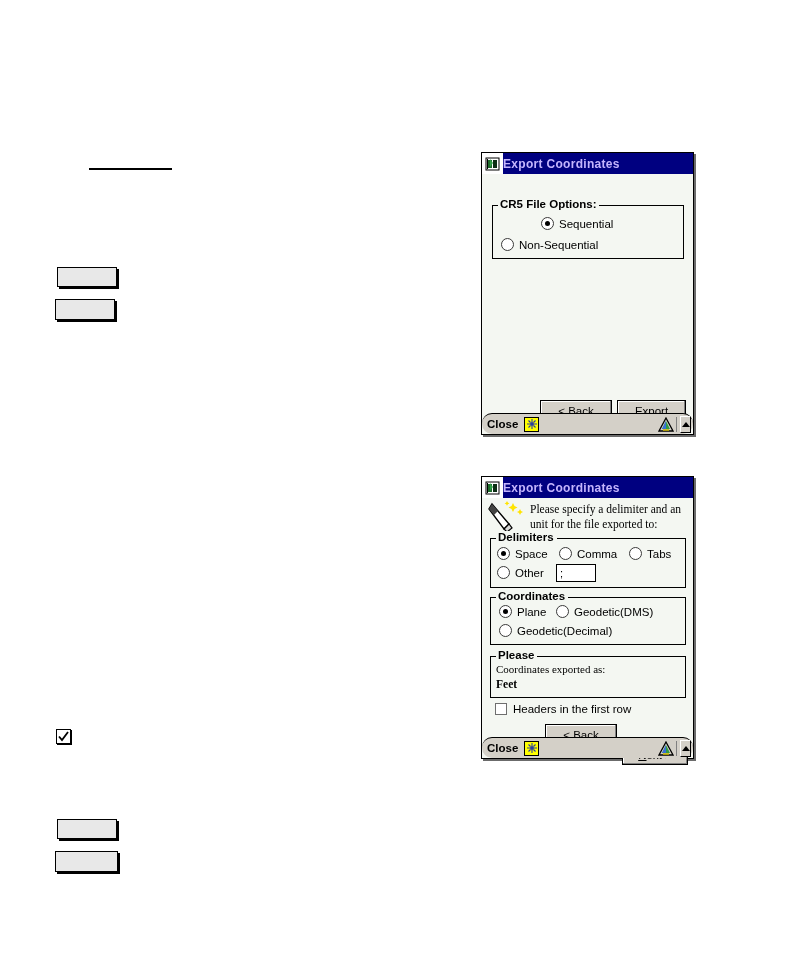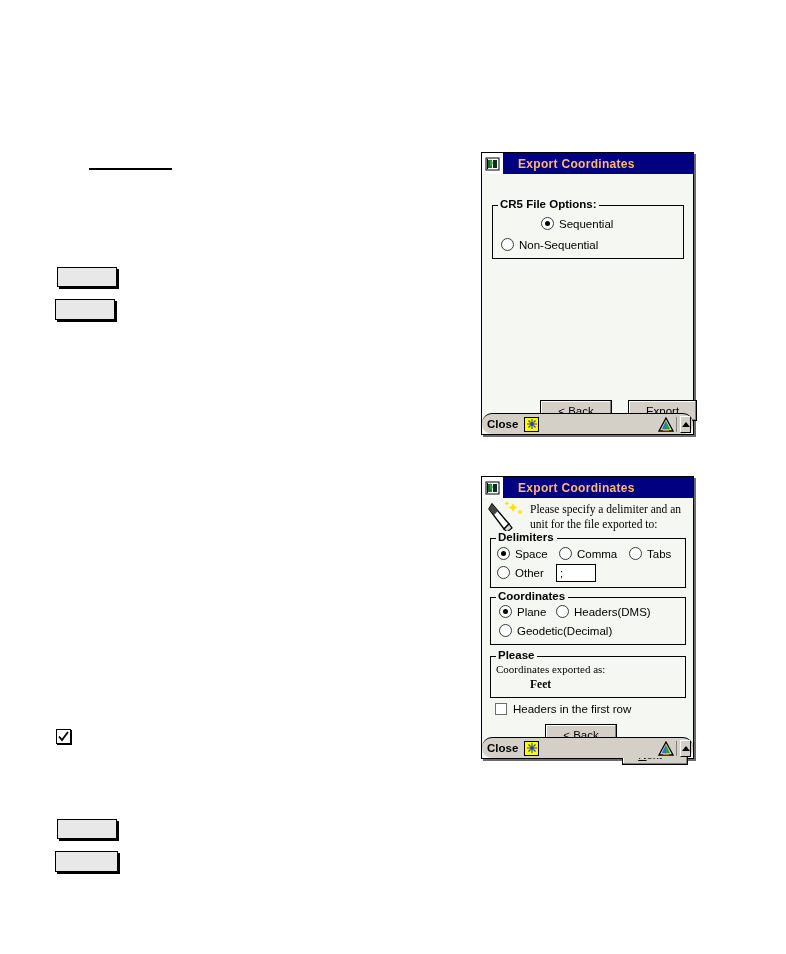--- a/index.html
+++ b/index.html
@@ -60,24 +60,24 @@
     height: 21px;
     background: #ffffff;
     flex: 0 0 21px;
     display: flex;
     align-items: center;
     justify-content: center;
     box-sizing: border-box;
   }
   .titlebar-icon svg { display:block; }
   .titlebar-title {
-    color: #fdba74;
+    color: #c4b5fd;
     font-size: 12px;
     font-weight: bold;
-    margin-left: 15px;
+    margin-left: 0;
     letter-spacing: 0.3px;
     white-space: nowrap;
     font-family: "Liberation Sans", sans-serif;
   }
 
   .dlg-body {
     position: absolute;
     left: 0; right: 0;
     top: 21px;
     bottom: 21px;
@@ -196,21 +196,20 @@
   
   .static-text {
     position: absolute;
     font-size: 11.5px;
     color: #000000;
     line-height: 14px;
     font-family: Liberation Serif, serif;
   }
   .static-bold {
     font-weight: bold;
-    margin-left: 34px;
   }
 
   
   .statusbar {
     position: absolute;
     left: 0; right: 0; bottom: 0;
     height: 21px;
     background: #d4d0c8;
     border-top: 1px solid #000000;
     box-sizing: border-box;
@@ -315,21 +314,21 @@
 
       <div class="radio-row" style="left:8px; top:32px;">
         <span class="radio"></span>
         <span class="radio-label">Non-Sequential</span>
       </div>
     </div>
 
     <div class="btn" style="left:58px; top:226px; width:72px; height:21px;">
       <span>&lt; <u>B</u>ack</span>
     </div>
-    <div class="btn" style="left:146px; top:226px; width:69px; height:21px;">
+    <div class="btn" style="left:135px; top:226px; width:69px; height:21px;">
       <span><u>E</u>xport</span>
     </div>
   </div>
 
   <div class="statusbar">
     <span class="sb-close">Close</span>
     <span class="sb-iconbtn">
       <svg width="10" height="10" viewBox="0 0 10 10">
         <circle cx="5" cy="5" r="2" fill="#2a3fa0"></circle>
         <path d="M5 0 v3 M5 7 v3 M0 5 h3 M7 5 h3 M1.5 1.5 l2 2 M6.5 6.5 l2 2 M8.5 1.5 l-2 2 M3.5 6.5 l-2 2" stroke="#2a3fa0" stroke-width="1.1"></path>
@@ -406,21 +405,21 @@
 
     <div class="groupbox" style="left:8px; top:99px; width:196px; height:48px;">
       <div class="gb-title">Coordinates</div>
 
       <div class="radio-row" style="left:8px; top:7px;">
         <span class="radio checked"></span>
         <span class="radio-label">Plane</span>
       </div>
       <div class="radio-row" style="left:65px; top:7px;">
         <span class="radio"></span>
-        <span class="radio-label">Headers(DMS)</span>
+        <span class="radio-label">Geodetic(DMS)</span>
       </div>
       <div class="radio-row" style="left:8px; top:26px;">
         <span class="radio"></span>
         <span class="radio-label">Geodetic(Decimal)</span>
       </div>
     </div>
 
     <div class="groupbox" style="left:8px; top:158px; width:196px; height:42px;">
       <div class="gb-title">Please</div>
       <div class="static-text" style="left:5px; top:5px; font-size:11px;">Coordinates exported as:</div>

